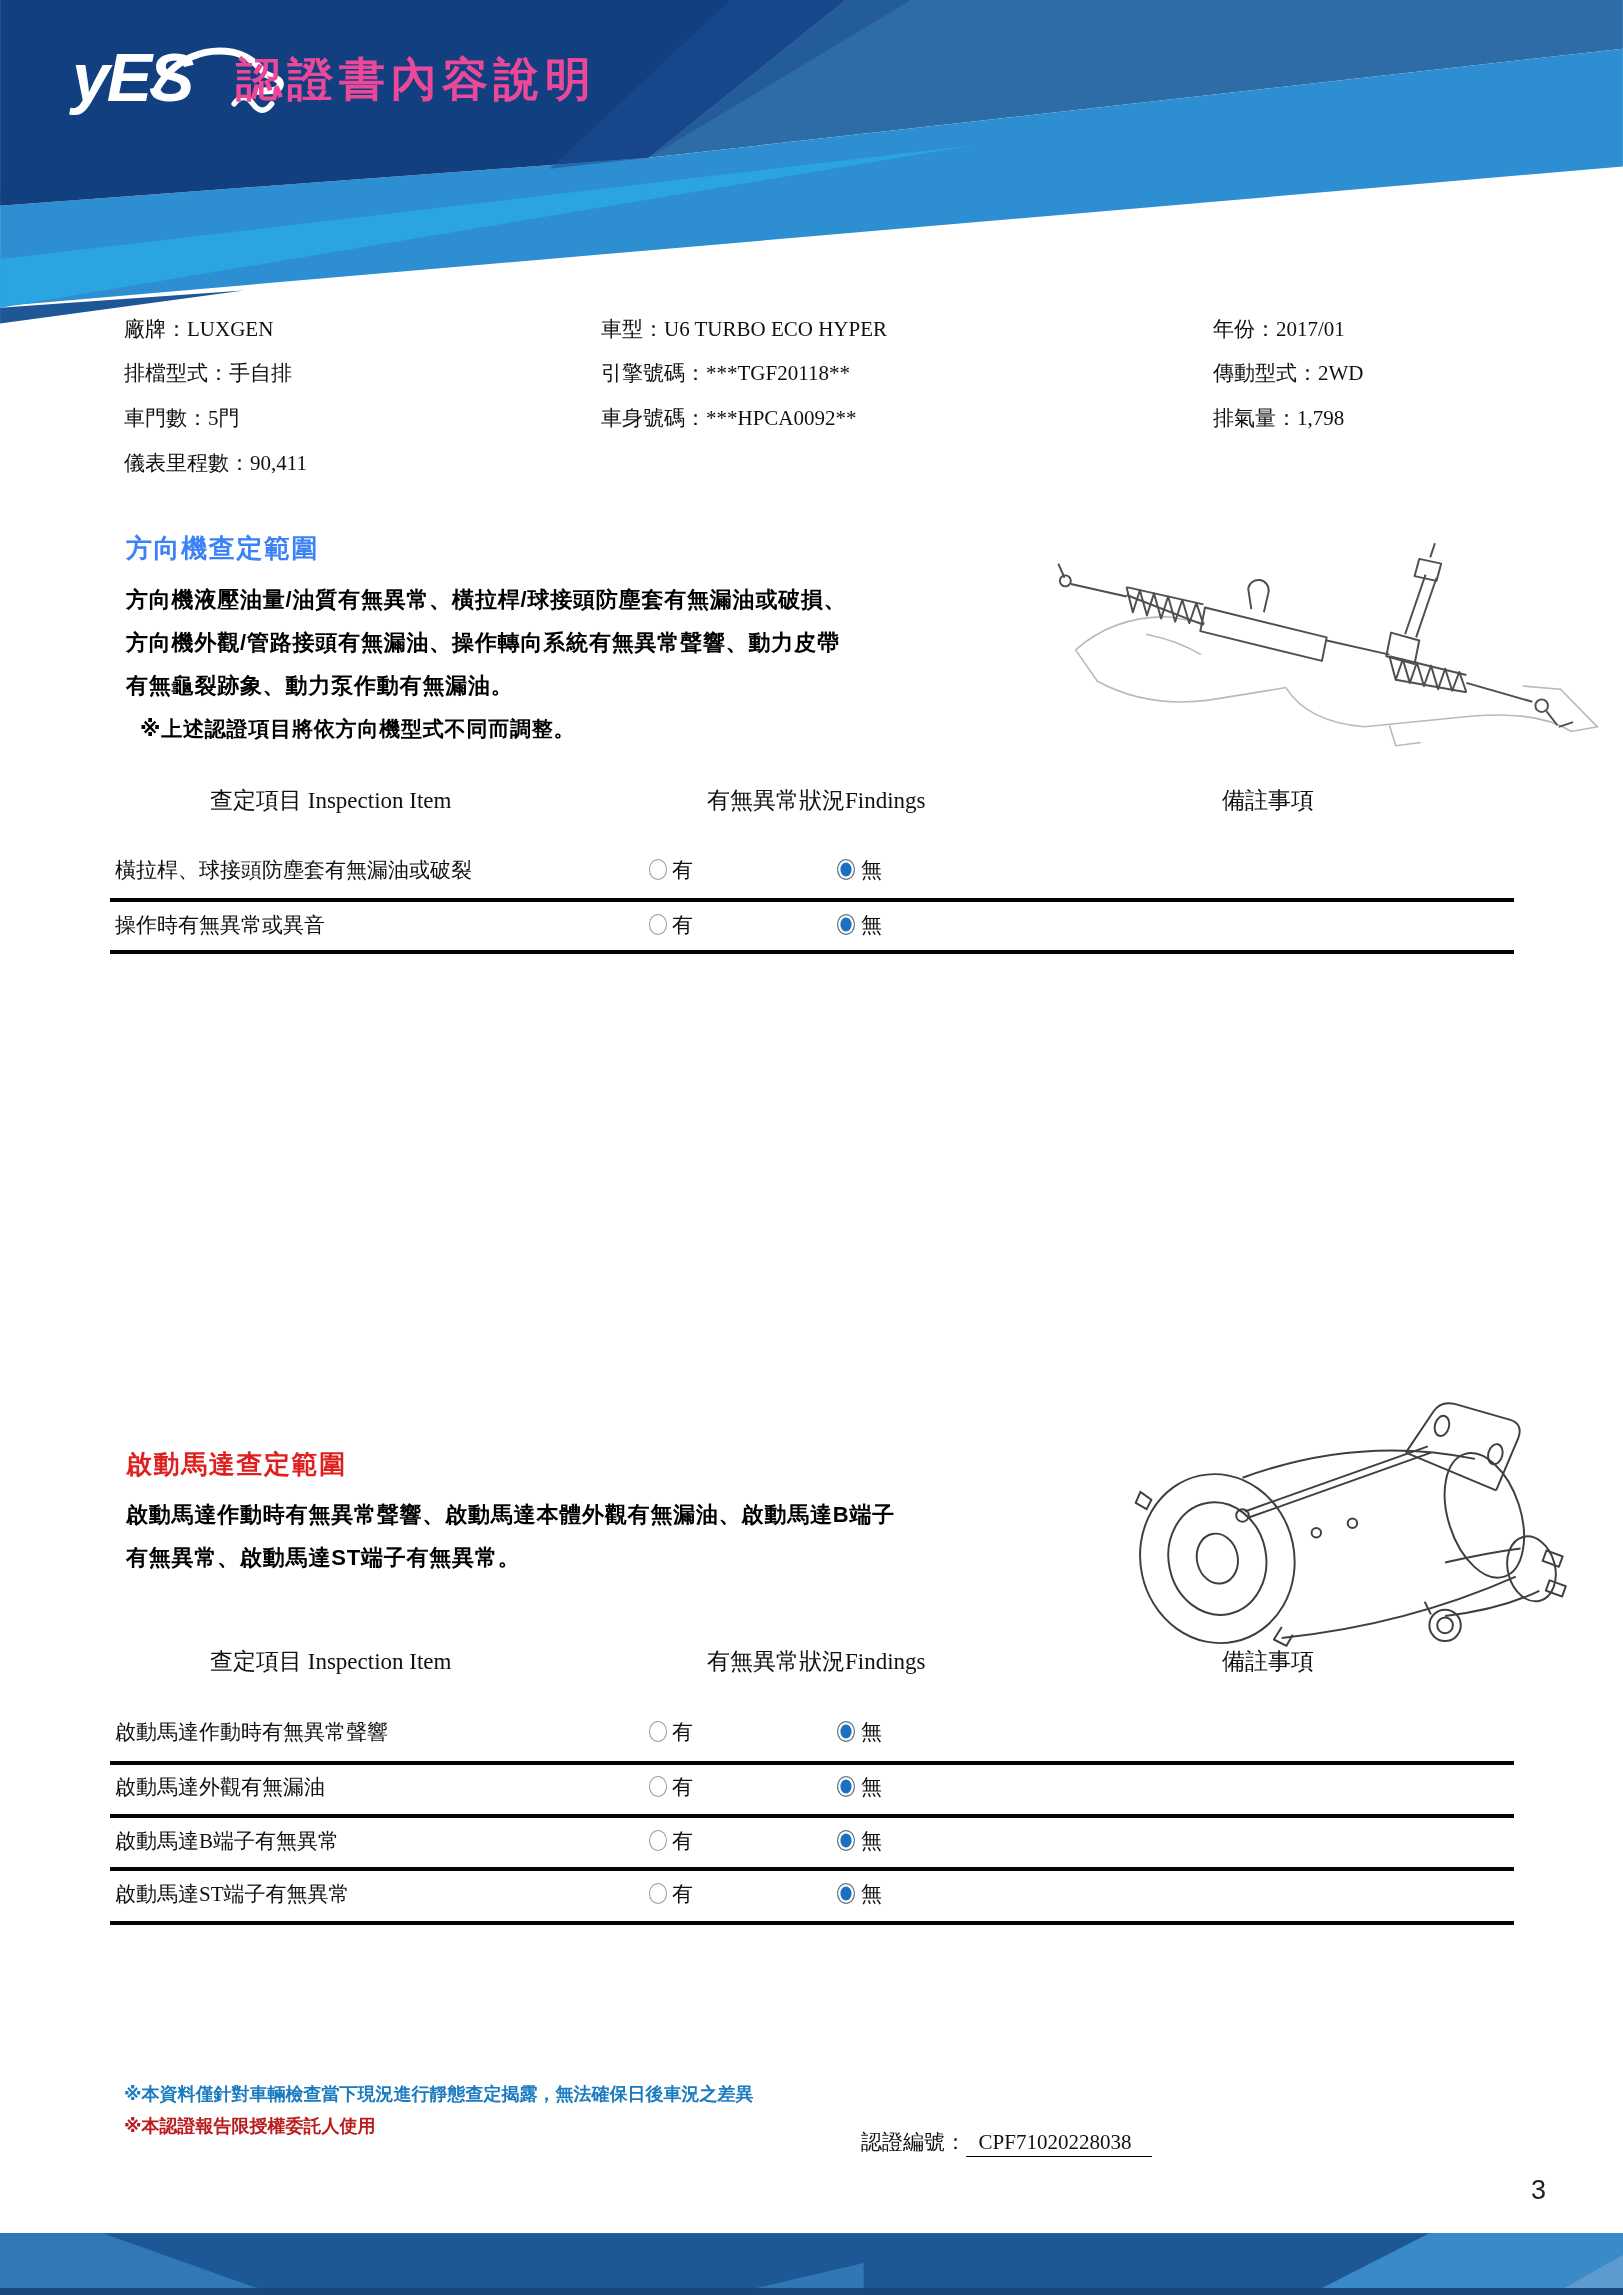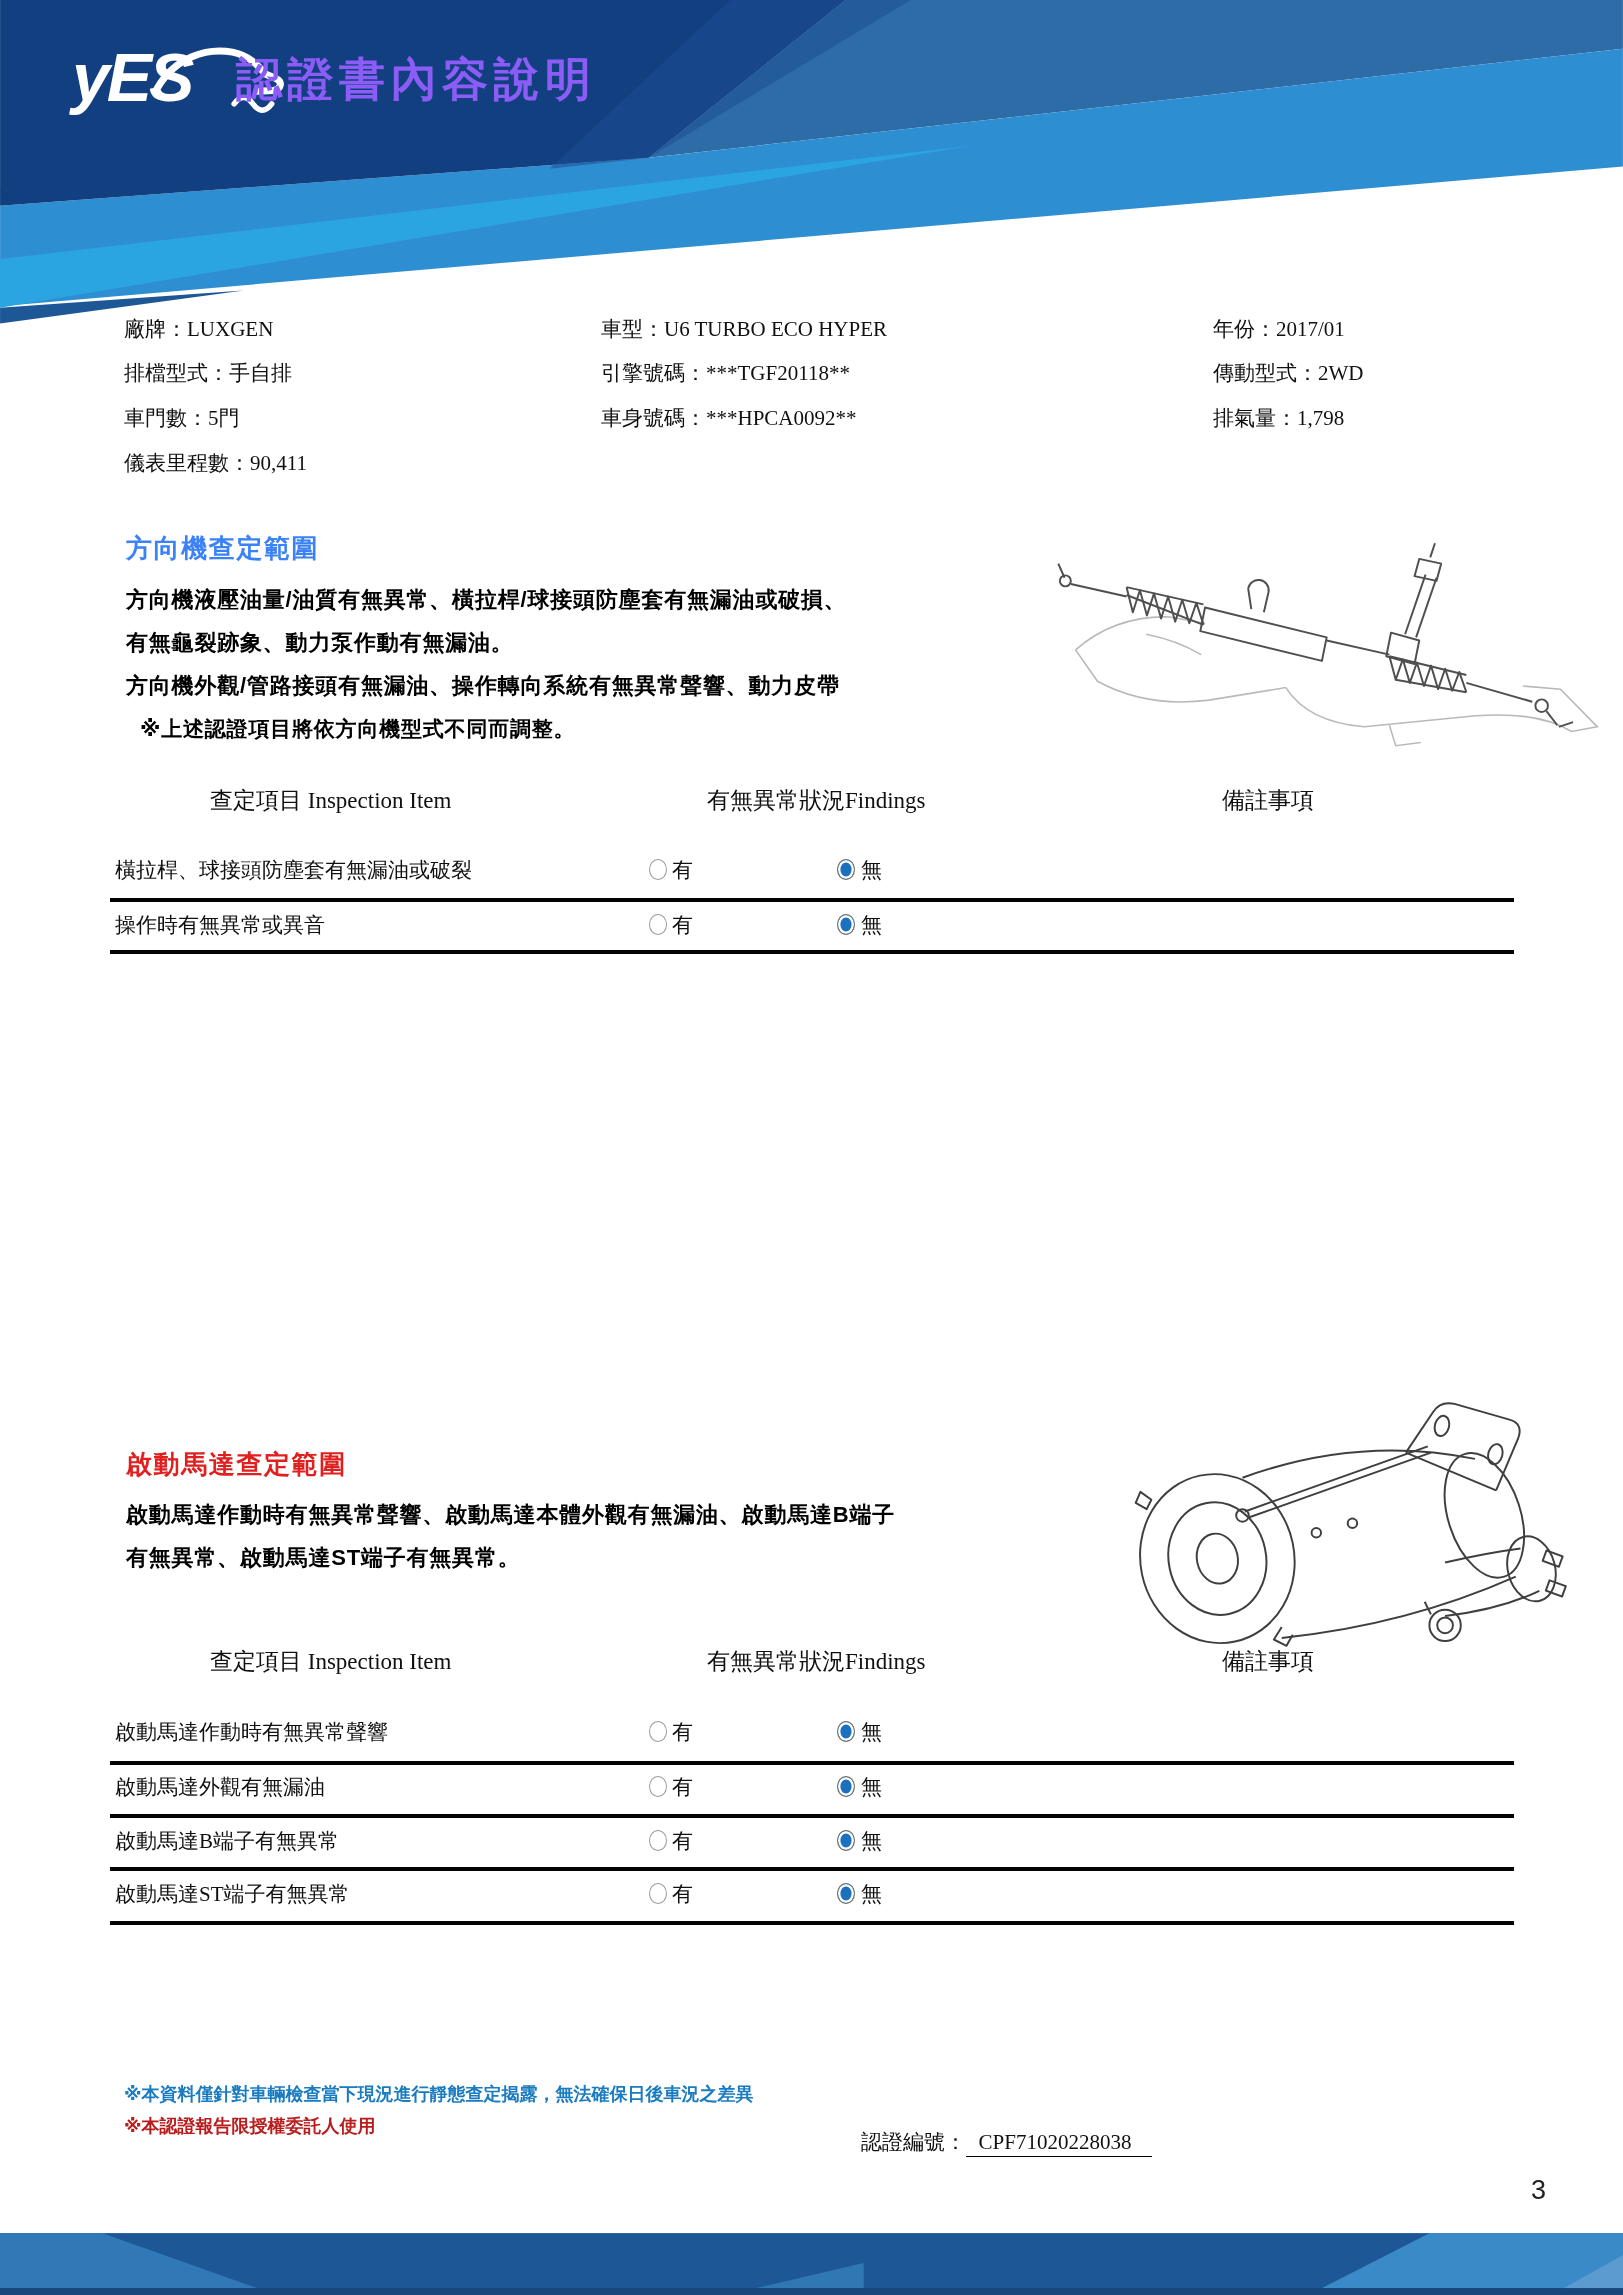--- a/index.html
+++ b/index.html
@@ -5,21 +5,21 @@
   html,body{margin:0;padding:0;background:#ffffff;}
   .page{position:relative;width:1623px;height:2295px;background:#ffffff;overflow:hidden;
         font-family:"Liberation Serif","DejaVu Serif",serif;color:#141414;}
   .abs{position:absolute;}
   .hei{font-family:"Liberation Sans","DejaVu Sans",sans-serif;}
 
   
   .hdr{left:0;top:0;width:1574px;height:369px;}
   .logo-yes{left:72px;top:38px;font-family:"Liberation Sans","DejaVu Sans",sans-serif;
             font-style:italic;font-weight:800;font-size:68px;color:#ffffff;letter-spacing:-3.1px;}
-  .hdr-title{left:236px;top:49px;font-weight:bold;font-size:46px;color:#8b5cf6;letter-spacing:5.5px;}
+  .hdr-title{left:236px;top:49px;font-weight:bold;font-size:46px;color:#ec4899;letter-spacing:5.5px;}
 
   
   .vline{font-size:21px;line-height:27px;color:#101010;}
 
   
   .sec-title{font-weight:bold;font-size:26px;letter-spacing:1.6px;}
   .sec-para{font-weight:bold;font-size:22px;line-height:43px;color:#000;letter-spacing:0.8px;}
 
   
   .th{font-size:23px;color:#101010;}
@@ -73,22 +73,22 @@
     <span class="abs vline" style="left:1213px;top:316px;">年份：2017/01</span>
     <span class="abs vline" style="left:1213px;top:360px;">傳動型式：2WD</span>
     <span class="abs vline" style="left:1213px;top:405px;">排氣量：1,798</span>
   </div>
 
   <div>
     <span class="abs sec-title hei" style="left:126px;top:531px;color:#3b82f6;">方向機查定範圍</span>
 
     <div class="abs sec-para hei" style="left:126px;top:578px;width:990px;">
       <span style="display:block;">方向機液壓油量/油質有無異常、橫拉桿/球接頭防塵套有無漏油或破損、</span>
+      <span style="display:block;">方向機外觀/管路接頭有無漏油、操作轉向系統有無異常聲響、動力皮帶</span>
       <span style="display:block;">有無龜裂跡象、動力泵作動有無漏油。</span>
-      <span style="display:block;">方向機外觀/管路接頭有無漏油、操作轉向系統有無異常聲響、動力皮帶</span>
       <span style="display:block;font-size:21px;margin-left:14px;">※上述認證項目將依方向機型式不同而調整。</span>
     </div>
 
     <svg class="abs" style="left:1052px;top:540px;" width="565" height="212" viewBox="0 0 720 270">
       <g fill="none" stroke="#b9b9b9" stroke-width="2">
         <path d="M30,140 Q80,96 150,98 L195,106"></path>
         <path d="M30,140 L58,180 Q120,214 200,204 L298,188"></path>
         <path d="M298,188 Q326,232 398,238 L540,224 Q620,218 662,244 L695,238 L648,190 L600,186"></path>
         <path d="M120,120 Q160,128 190,146"></path>
         <path d="M430,236 L438,262 L470,258"></path>

